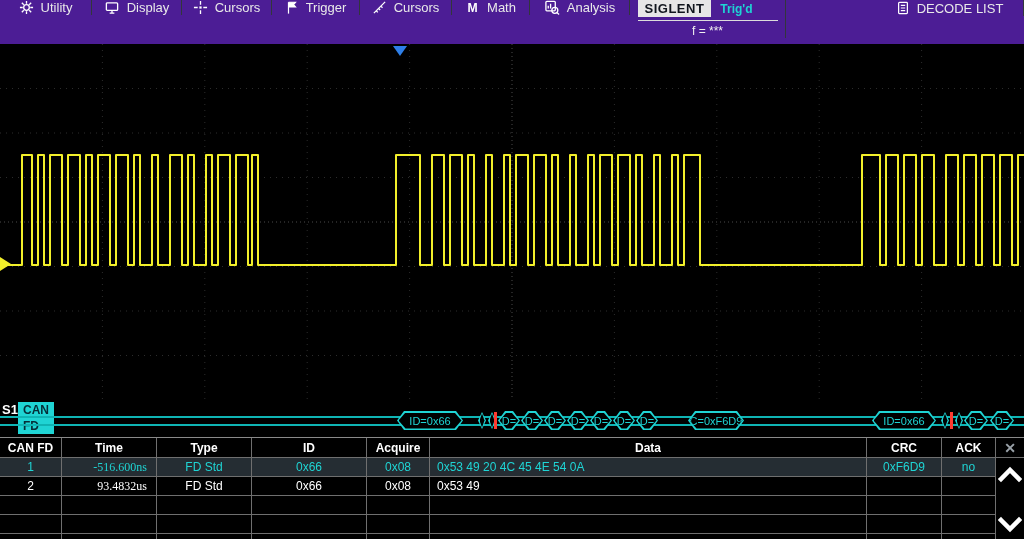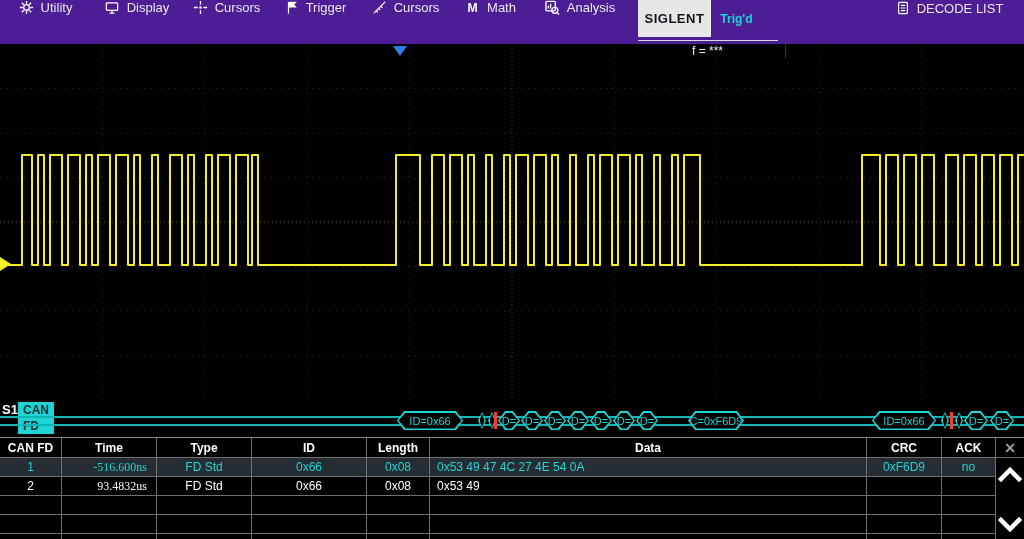--- a/index.html
+++ b/index.html
@@ -13,21 +13,21 @@
              border-right:1px solid #32363c;font-size:13px;box-sizing:border-box;
              flex:0 0 auto;cursor:default;}
   .menu-item svg{flex:0 0 auto;}
   .mi-1{width:92px}.mi-2{width:90px}.mi-3{width:90px}.mi-4{width:88px}
   .mi-5{width:90px}.mi-6{width:92px}.mi-7{width:78px}.mi-8{width:100px}
   .statuscol{width:156px;box-sizing:border-box;border-right:1px solid #32363c;
              display:flex;flex-direction:column;justify-content:center;align-items:center;}
   .statustop{display:flex;align-items:center;gap:9px;width:140px;
              border-bottom:1px solid #dcdcdc;padding-bottom:3px;}
   .logo{background:#e6e6e6;color:#10151d;font-weight:700;font-size:13px;
-        padding:11px 7px;letter-spacing:.5px;}
+        padding:1px 7px;letter-spacing:.5px;}
   .trigd{color:var(--accent,#1fd4d4);font-size:12px;font-weight:700;}
   .freq{font-size:12px;color:#f0f0f0;padding-top:3px;}
   .decodebtn{margin-left:auto;display:flex;align-items:center;justify-content:center;
              width:148px;font-size:13px;box-sizing:border-box;}
 
   
   .wavewrap{position:absolute;top:44px;left:0;width:1024px;height:356px;}
 
   
   .srcrow{position:absolute;top:402px;left:0;height:16px;}
@@ -225,31 +225,31 @@
         <div class="in">D=</div>
       </div>
     </div>
 
   <div class="dtable" id="dtable">
 
     <div class="cell hd">CAN FD</div>
     <div class="cell hd">Time</div>
     <div class="cell hd">Type</div>
     <div class="cell hd">ID</div>
-    <div class="cell hd">Length</div>
+    <div class="cell hd">Acquire</div>
     <div class="cell hd">Data</div>
     <div class="cell hd">CRC</div>
     <div class="cell hd">ACK</div>
 
     <div class="cell c-sel">1</div>
     <div class="cell c-sel ar">-516.600ns</div>
     <div class="cell c-sel">FD Std</div>
     <div class="cell c-sel">0x66</div>
     <div class="cell c-sel">0x08</div>
-    <div class="cell c-sel al">0x53 49 47 4C 27 4E 54 0A</div>
+    <div class="cell c-sel al">0x53 49 20 4C 45 4E 54 0A</div>
     <div class="cell c-sel">0xF6D9</div>
     <div class="cell c-sel">no</div>
 
     <div class="cell">2</div>
     <div class="cell ar">93.4832us</div>
     <div class="cell">FD Std</div>
     <div class="cell">0x66</div>
     <div class="cell">0x08</div>
     <div class="cell al">0x53 49</div>
     <div class="cell"></div>

